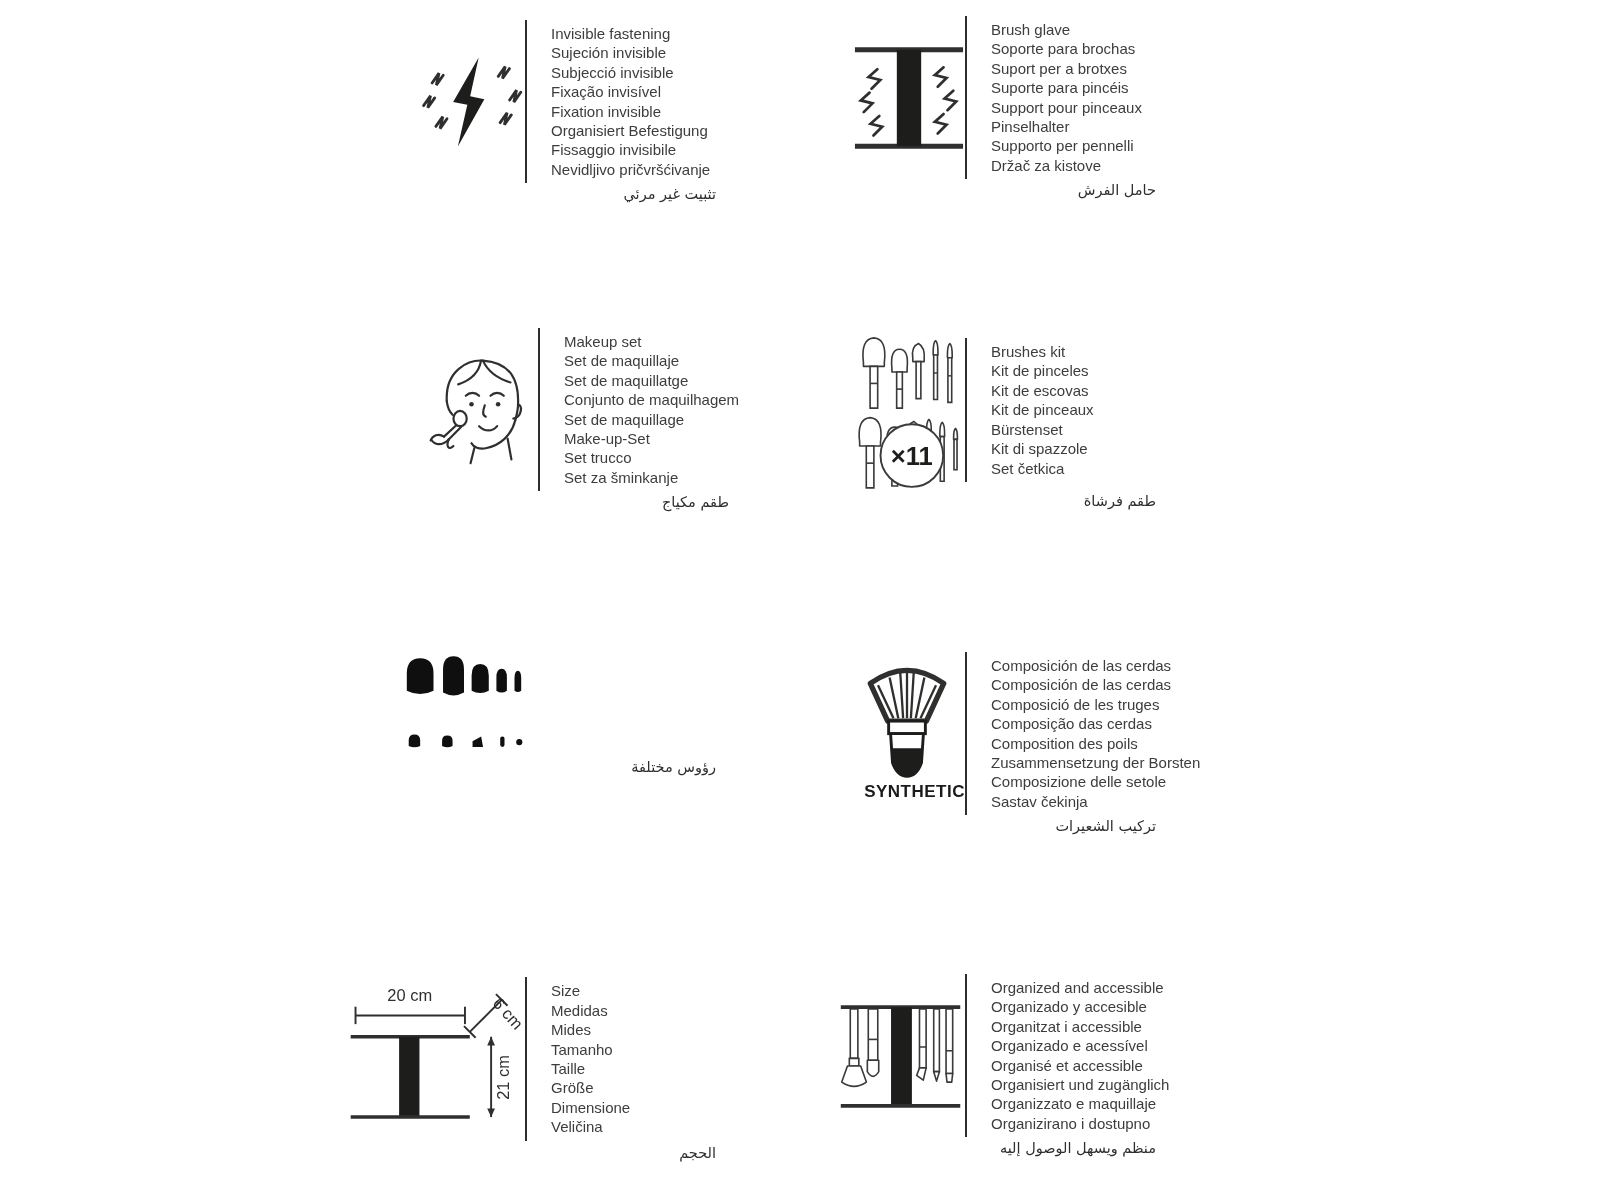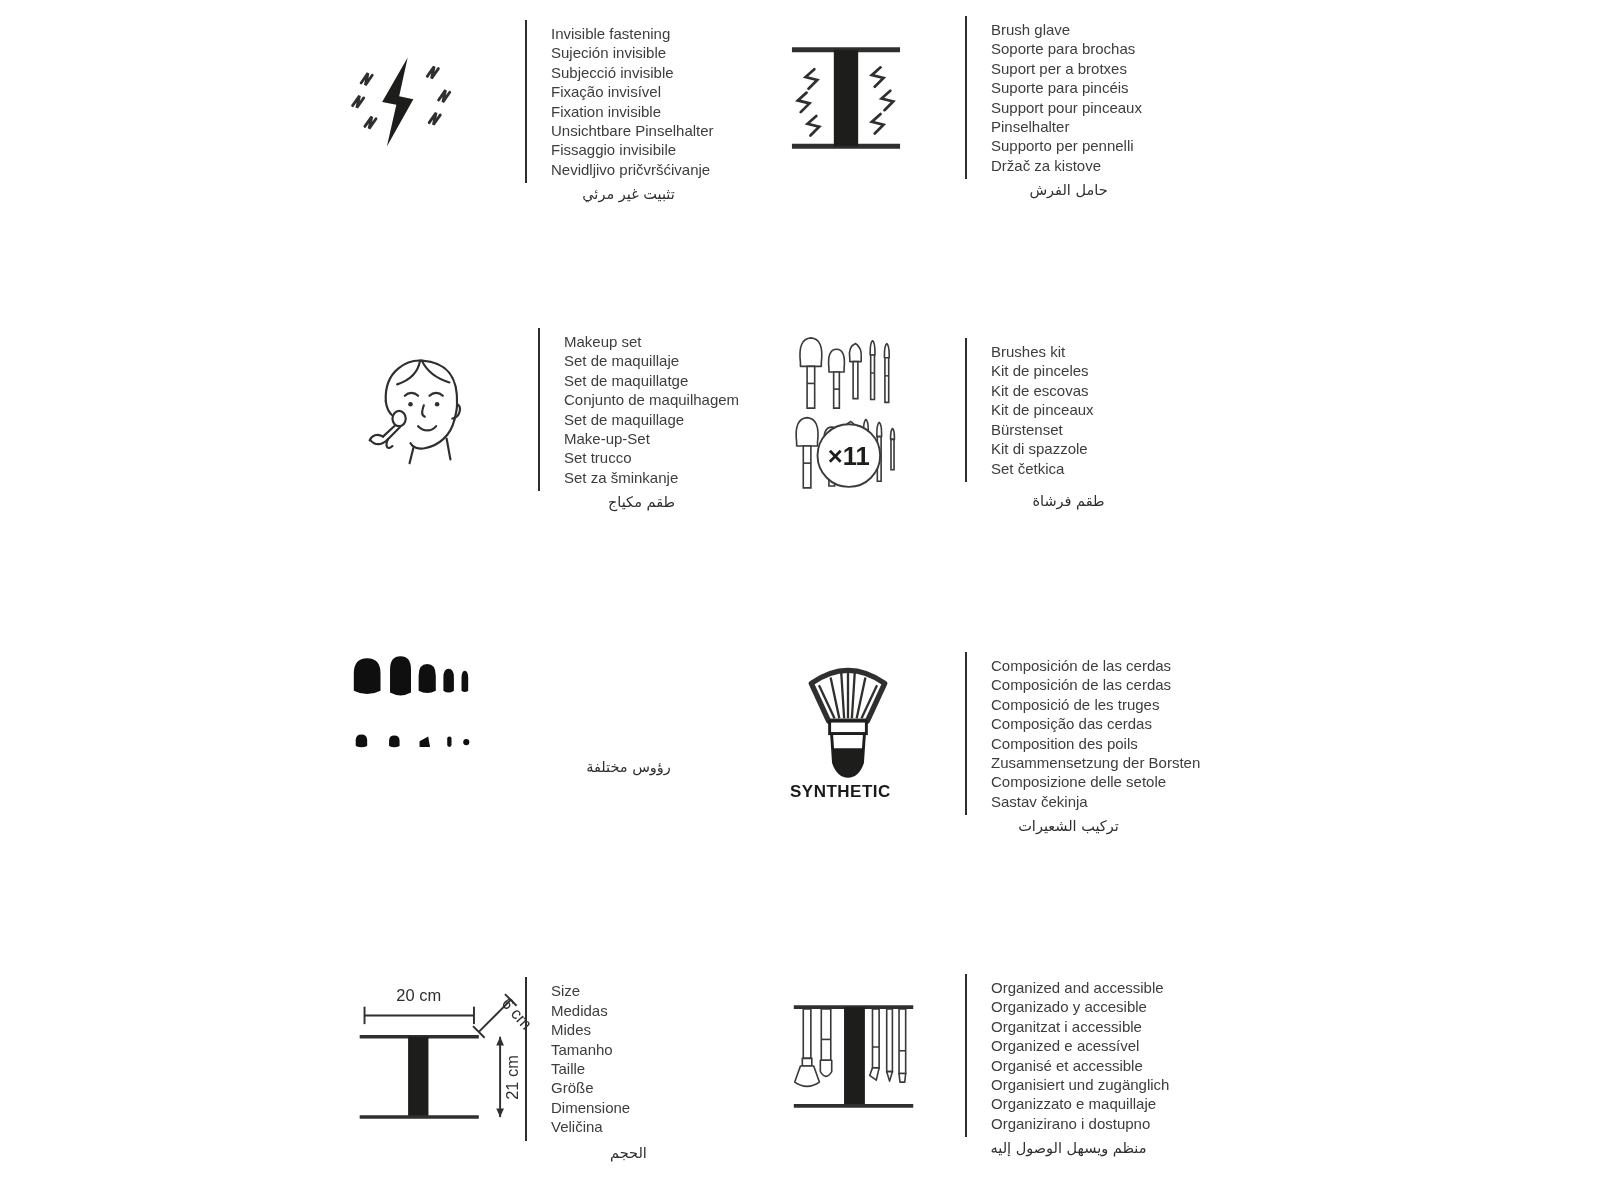--- a/index.html
+++ b/index.html
@@ -4,30 +4,30 @@
 <style>
   html,body{margin:0;padding:0;}
   body{
     width:1600px;height:1200px;background:#ffffff;position:relative;overflow:hidden;
     font-family:"Liberation Sans", sans-serif;color:#3d3d3d;
   }
   .section{position:absolute;}
   .row{display:flex;align-items:center;}
   .icon-box{
     width:175px;flex-shrink:0;display:flex;flex-direction:column;
-    align-items:flex-start;justify-content:center;
+    align-items:flex-end;justify-content:center;
   }
   .lines{
     border-left:2px solid #2e2e2d;
     padding:4px 0 4px 24px;
     font-size:15px;line-height:19.4px;
     white-space:nowrap;
   }
   .arabic{
-    margin-left:191px;width:175px;text-align:center;
+    margin-left:191px;width:175px;
     direction:rtl;font-family:"DejaVu Sans", sans-serif;
     font-size:14.5px;margin-top:3px;color:#2e2e2d;
   }
   .syn-label{
     font-weight:bold;font-size:17px;letter-spacing:.5px;color:#1a1a1a;
   }
   svg{display:block;}
   .st{stroke:#2f2f2e;fill:none;}
   .fill{fill:#1d1d1b;stroke:none;}
   .wh{fill:#ffffff;stroke:#3a3a3a;stroke-width:1.7;}
@@ -52,21 +52,21 @@
           <use href="#zz1" transform="translate(82,62) rotate(-10)"></use>
         </g>
       </svg>
     </div>
     <div class="lines">
         <div>Invisible fastening</div>
         <div>Sujeción invisible</div>
         <div>Subjecció invisible</div>
         <div>Fixação invisível</div>
         <div>Fixation invisible</div>
-        <div>Unsichtbare Pinselhalter</div>
+        <div>Organisiert Befestigung</div>
         <div>Fissaggio invisibile</div>
         <div>Nevidljivo pričvršćivanje</div>
       </div>
   </div>
   <div class="arabic">تثبيت غير مرئي</div>
 </div>
 
 <div class="section" style="left:790px;top:16px">
   <div class="row">
     <div class="icon-box">
@@ -315,21 +315,21 @@
         </g>
         <line x1="4" y1="16" x2="130" y2="16" class="st" stroke-width="4"></line>
         <rect x="57" y="16" width="22" height="104" class="fill"></rect>
         <line x1="4" y1="120" x2="130" y2="120" class="st" stroke-width="4"></line>
       </svg>
     </div>
     <div class="lines">
         <div>Organized and accessible</div>
         <div>Organizado y accesible</div>
         <div>Organitzat i accessible</div>
-        <div>Organized e acessível</div>
+        <div>Organizado e acessível</div>
         <div>Organisé et accessible</div>
         <div>Organisiert und zugänglich</div>
         <div>Organizzato e maquillaje</div>
         <div>Organizirano i dostupno</div>
       </div>
   </div>
   <div class="arabic">منظم ويسهل الوصول إليه</div>
 </div>
 
 </body></html>

